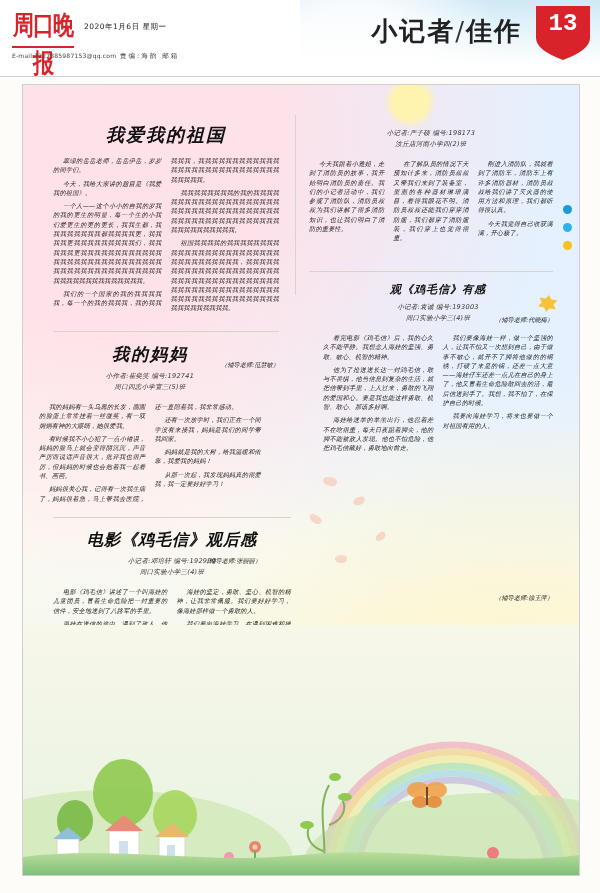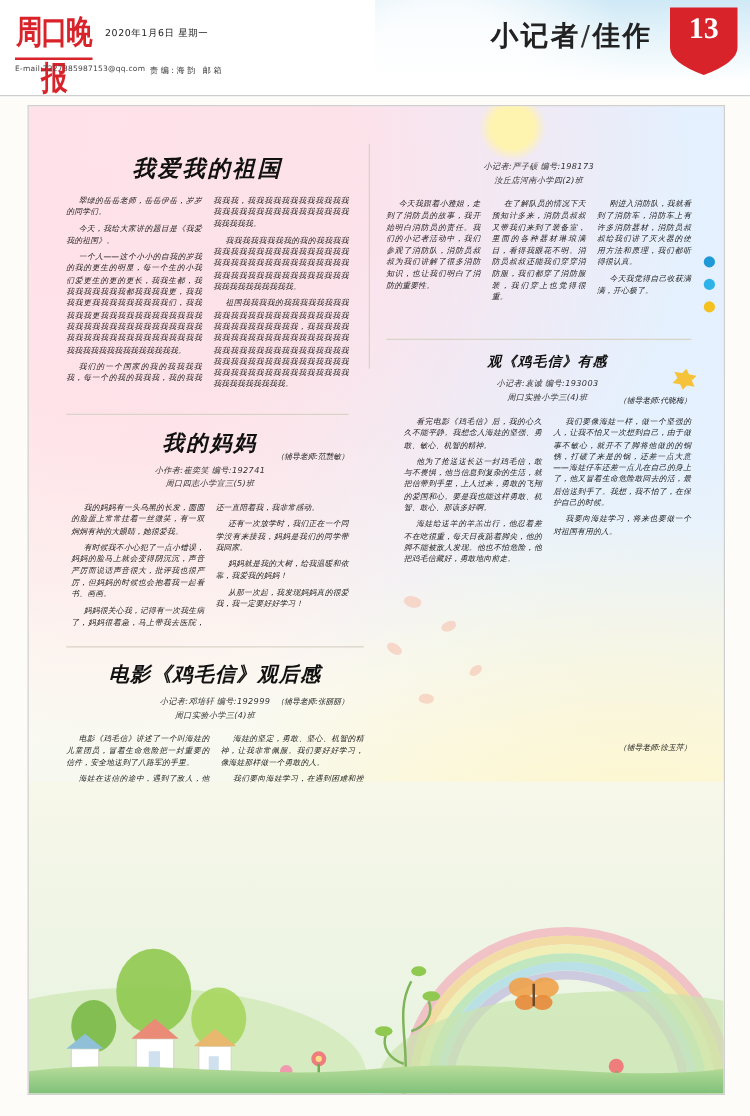--- a/index.html
+++ b/index.html
@@ -50,33 +50,33 @@
     position:absolute;right:0;top:0;width:300px;height:66px;
     background:linear-gradient(180deg,#cfe9f6 0%,#eaf6fb 55%,#ffffff 100%);
   }
   .mast-right:after{
     content:"";position:absolute;left:0;top:0;width:100%;height:100%;
     background:radial-gradient(circle at 18% 120%, rgba(255,255,255,.85) 0 28%, rgba(255,255,255,0) 60%);
   }
   .mast-title{
     position:absolute;right:78px;top:14px;
     font-family:"DejaVu Serif","Liberation Serif",serif;
-    font-size:22px;color:#222;letter-spacing:2px;font-weight:bold;
+    font-size:26px;color:#222;letter-spacing:2px;font-weight:bold;
   }
   .mast-title .slash{color:#333;font-weight:normal;}
   .pagebadge{
     position:absolute;right:8px;top:4px;width:58px;height:66px;
   }
   .pagebadge .shield{
     position:absolute;left:0;top:0;width:58px;height:58px;
   }
   .pagebadge .num{
     position:absolute;left:0;top:6px;width:58px;
     text-align:center;color:#fff;font-weight:bold;font-size:24px;
-    font-family:Liberation Serif, serif;
+    font-family:Liberation Mono, monospace;
   }
   .mast-rule{
     position:absolute;left:0;top:76px;width:600px;height:1px;background:#cfcfcf;
   }
 
   
   .board{
     position:absolute;left:22px;top:84px;width:556px;height:790px;
     border:1px solid #cfcfcf;
     background:
@@ -149,21 +149,21 @@
   #art2{left:286px;top:38px;width:244px;}
   #art2 .art-title{font-size:16px;letter-spacing:2px;}
   #art2 .body-cols{columns:3;height:152px;}
 
   
   #art3{left:300px;top:197px;width:230px;}
   #art3 .art-title{font-size:11px;letter-spacing:1px;}
   #art3 .body-cols{columns:2;height:256px;}
 
   
-  #art4{left:34px;top:258px;width:222px;}
+  #art4{left:16px;top:258px;width:222px;}
   #art4 .art-title{font-size:17px;letter-spacing:2px;}
   #art4 .body-cols{columns:2;height:150px;}
 
   
   #art5{left:30px;top:445px;width:238px;}
   #art5 .art-title{font-size:16px;letter-spacing:1px;}
   #art5 .body-cols{columns:2;height:220px;}
 
   .v-sep{
     position:absolute;background:#d9d4c8;width:1px;

